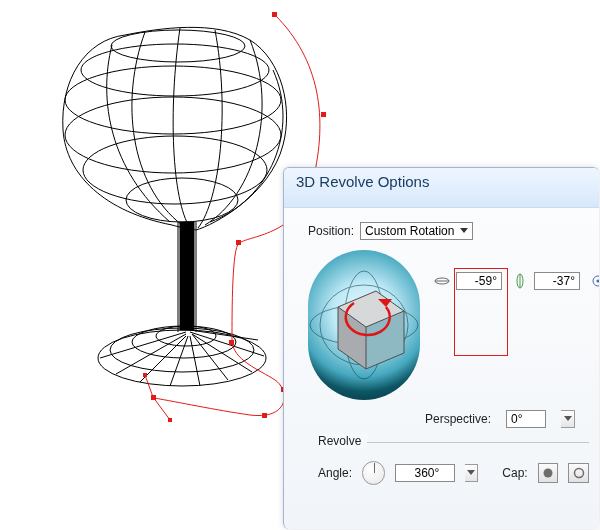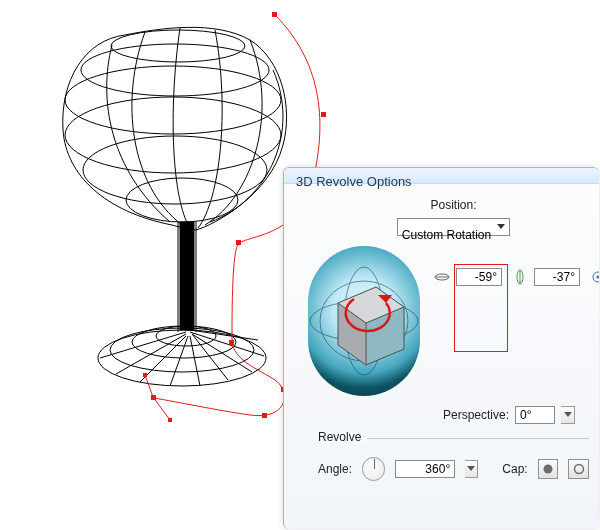--- a/index.html
+++ b/index.html
@@ -14,32 +14,32 @@
     position: absolute;
     left: 283px; top: 167px;
     width: 316px; height: 362px;
     background: linear-gradient(#fdfdfe,#f1f5f9);
     border: 1px solid #9db6d4; border-radius: 6px;
     border-bottom: none; border-right: none;
     box-shadow: 0 0 6px rgba(0,0,0,.15);
     overflow: hidden;
   }
   .titlebar {
-    height: 16px; line-height: 28px;
+    height: 40px; line-height: 28px;
     background: linear-gradient(#eef6ff,#d7e8fb);
     padding-left: 12px;
-    color: #1b3c63; font-size: 13px;
+    color: #1b3c63; font-size: 15px;
     border-bottom: 1px solid #c9dbee;
   }
   .body-area { padding: 14px 0 0 18px; }
 
   .row { display: flex; align-items: center; gap: 6px; margin: 0 0 10px 0; }
   .lbl { color: #222; }
   .select {
-    background: #fff; border: 1px solid #888; height: 18px; padding: 8px 18px 0 4px;
+    background: #fff; border: 1px solid #888; height: 18px; padding: 0 18px 0 4px;
     position: relative; min-width: 108px; line-height: 16px;
   }
   .select .caret {
     position: absolute; right: 2px; top: 2px; width: 12px; height: 12px;
     display: flex; align-items: center; justify-content: center;
   }
   .select .caret svg { display:block; }
 
   .preview-wrap { display: flex; align-items: flex-start; gap: 14px; margin-top: 4px; }
   .preview {
@@ -55,21 +55,21 @@
   .rot-row { display:flex; align-items:center; gap:6px; }
   .rot-icon { width:16px; height:16px; display:flex; align-items:center; justify-content:center; color:#4b5b67; }
   .numbox {
     width: 46px; height: 18px; border: 1px solid #8a8a8a; background:#fff;
     text-align: right; padding: 0 4px; line-height:16px;
   }
   .highlight-red {
     position:absolute; border:1.5px solid #e21a1a; pointer-events:none;
   }
 
-  .persp-row { display:flex; align-items:center; justify-content:flex-end; gap:6px; margin: 10px 24px 0 0; }
+  .persp-row { display:flex; align-items:center; justify-content:flex-end; gap:15px; margin: 10px 24px 0 0; }
   .persp-row .numbox { width:40px; text-align:left; padding-left:4px;}
   .caret-btn { width:14px; height:18px; border:1px solid #9a9a9a; border-left:none; background:linear-gradient(#fefefe,#e6e6e6); display:flex; align-items:center; justify-content:center;}
 
   .section-divider { margin: 14px 10px 0 16px; border-top:1px solid #c6c6c6; padding-top:4px; position:relative;}
   .section-divider .title { position:absolute; top:-9px; left:0; background:linear-gradient(#f7fafc,#f7fafc); padding:0 6px 0 0; color:#222; }
 
   .revolve-row { display:flex; align-items:center; gap:10px; margin-top:14px; }
   .dial {
     width:24px; height:24px; border:1px solid #999; border-radius:12px;
     background: radial-gradient(circle at 40% 35%, #fff, #e7e7e7);
@@ -144,21 +144,21 @@
       <line x1="153" y1="397" x2="170" y2="420"></line>
       <line x1="153" y1="397" x2="145" y2="375"></line>
     </g>
   </svg>
 </div>
 
 <div class="dialog">
   <div class="titlebar">3D Revolve Options</div>
 
   <div class="body-area">
-    <div class="row" style="margin-left:6px;flex-direction:column;">
+    <div class="row" style="margin-left:6px;">
       <span class="lbl">Position:</span>
       <div class="select">
         <span>Custom Rotation</span>
         <span class="caret">
           <svg width="8" height="6">
               <polygon points="0,0 8,0 4,5" fill="#333"></polygon>
             </svg>
         </span>
       </div>
     </div>
@@ -234,21 +234,21 @@
           </svg>
       </div>
     </div>
 
     <div class="section-divider">
       <span class="title">Revolve</span>
 
       <div class="revolve-row">
         <span class="lbl">Angle:</span>
         <div class="dial"></div>
-        <div class="numbox" style="width:64px; text-align:right; padding-left:8px;">360°</div>
+        <div class="numbox" style="width:64px; text-align:center; padding-left:8px;">360°</div>
         <div class="caret-btn">
           <svg width="8" height="6">
               <polygon points="0,0 8,0 4,5" fill="#555"></polygon>
             </svg>
         </div>
 
         <span class="lbl" style="margin-left:14px;">Cap:</span>
         <div class="cap-btn">
           <svg width="14" height="12">
               <circle cx="7" cy="6" r="4.5" fill="#6d6d6d"></circle>

